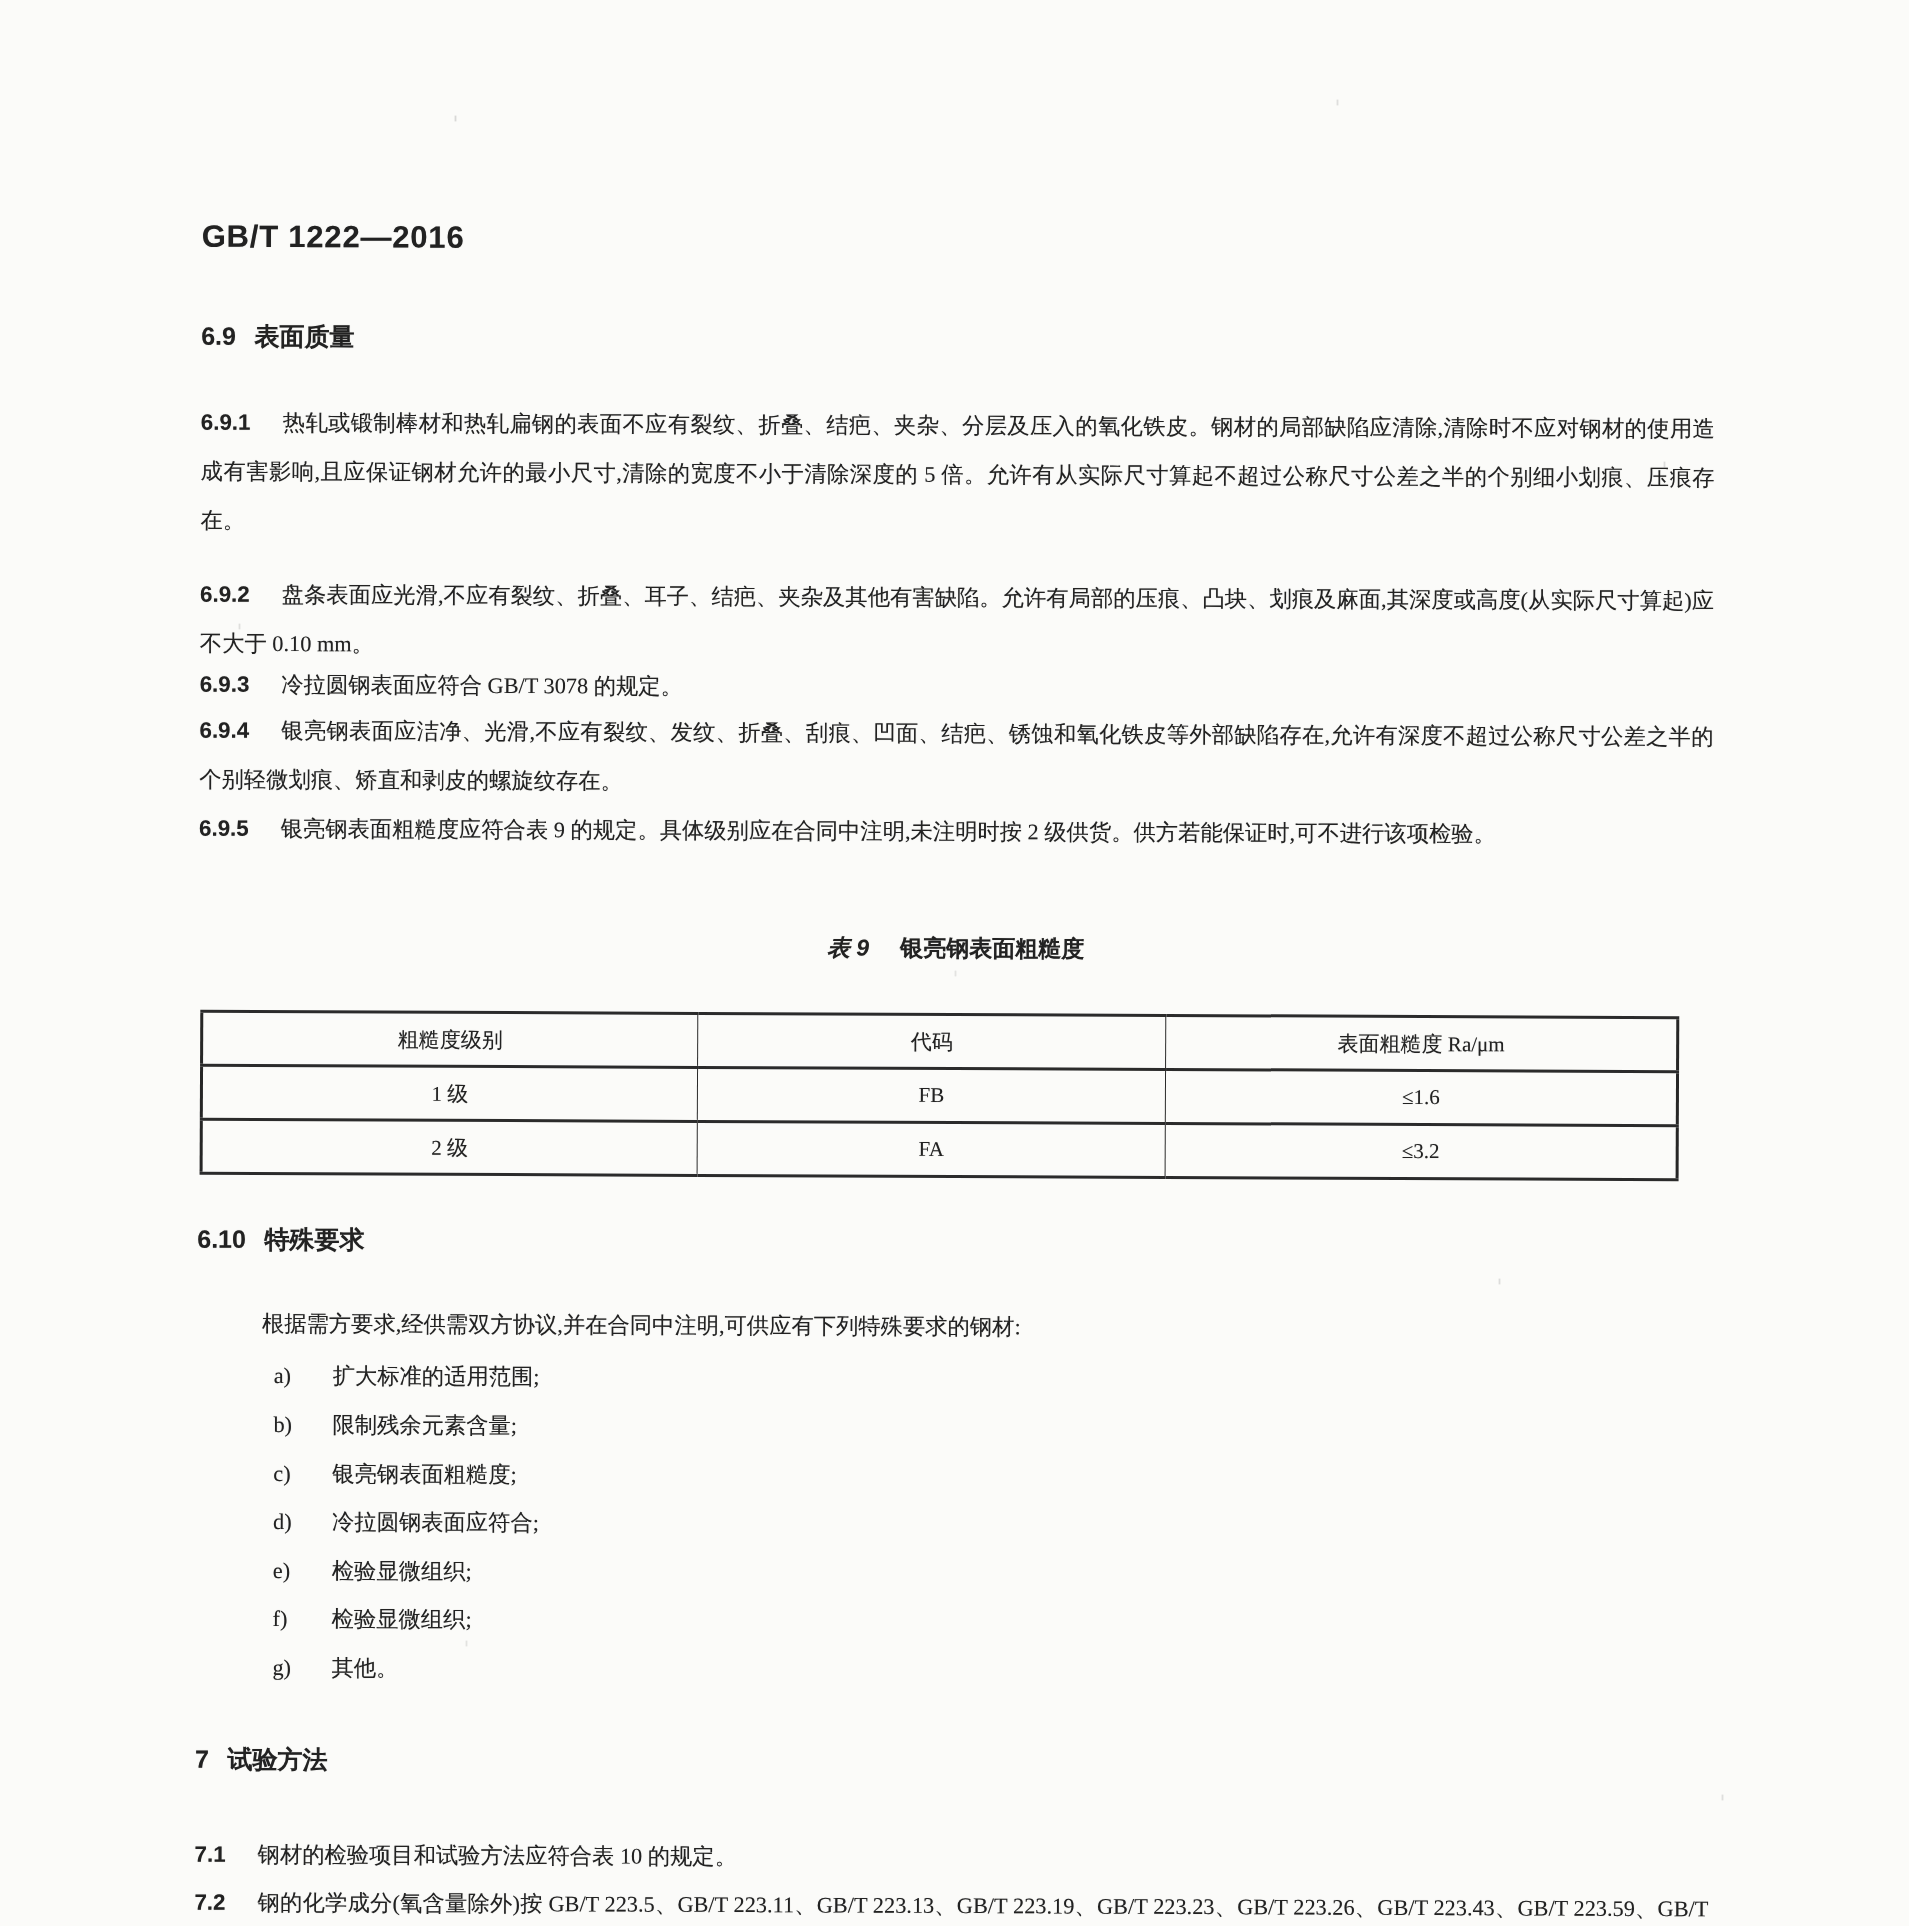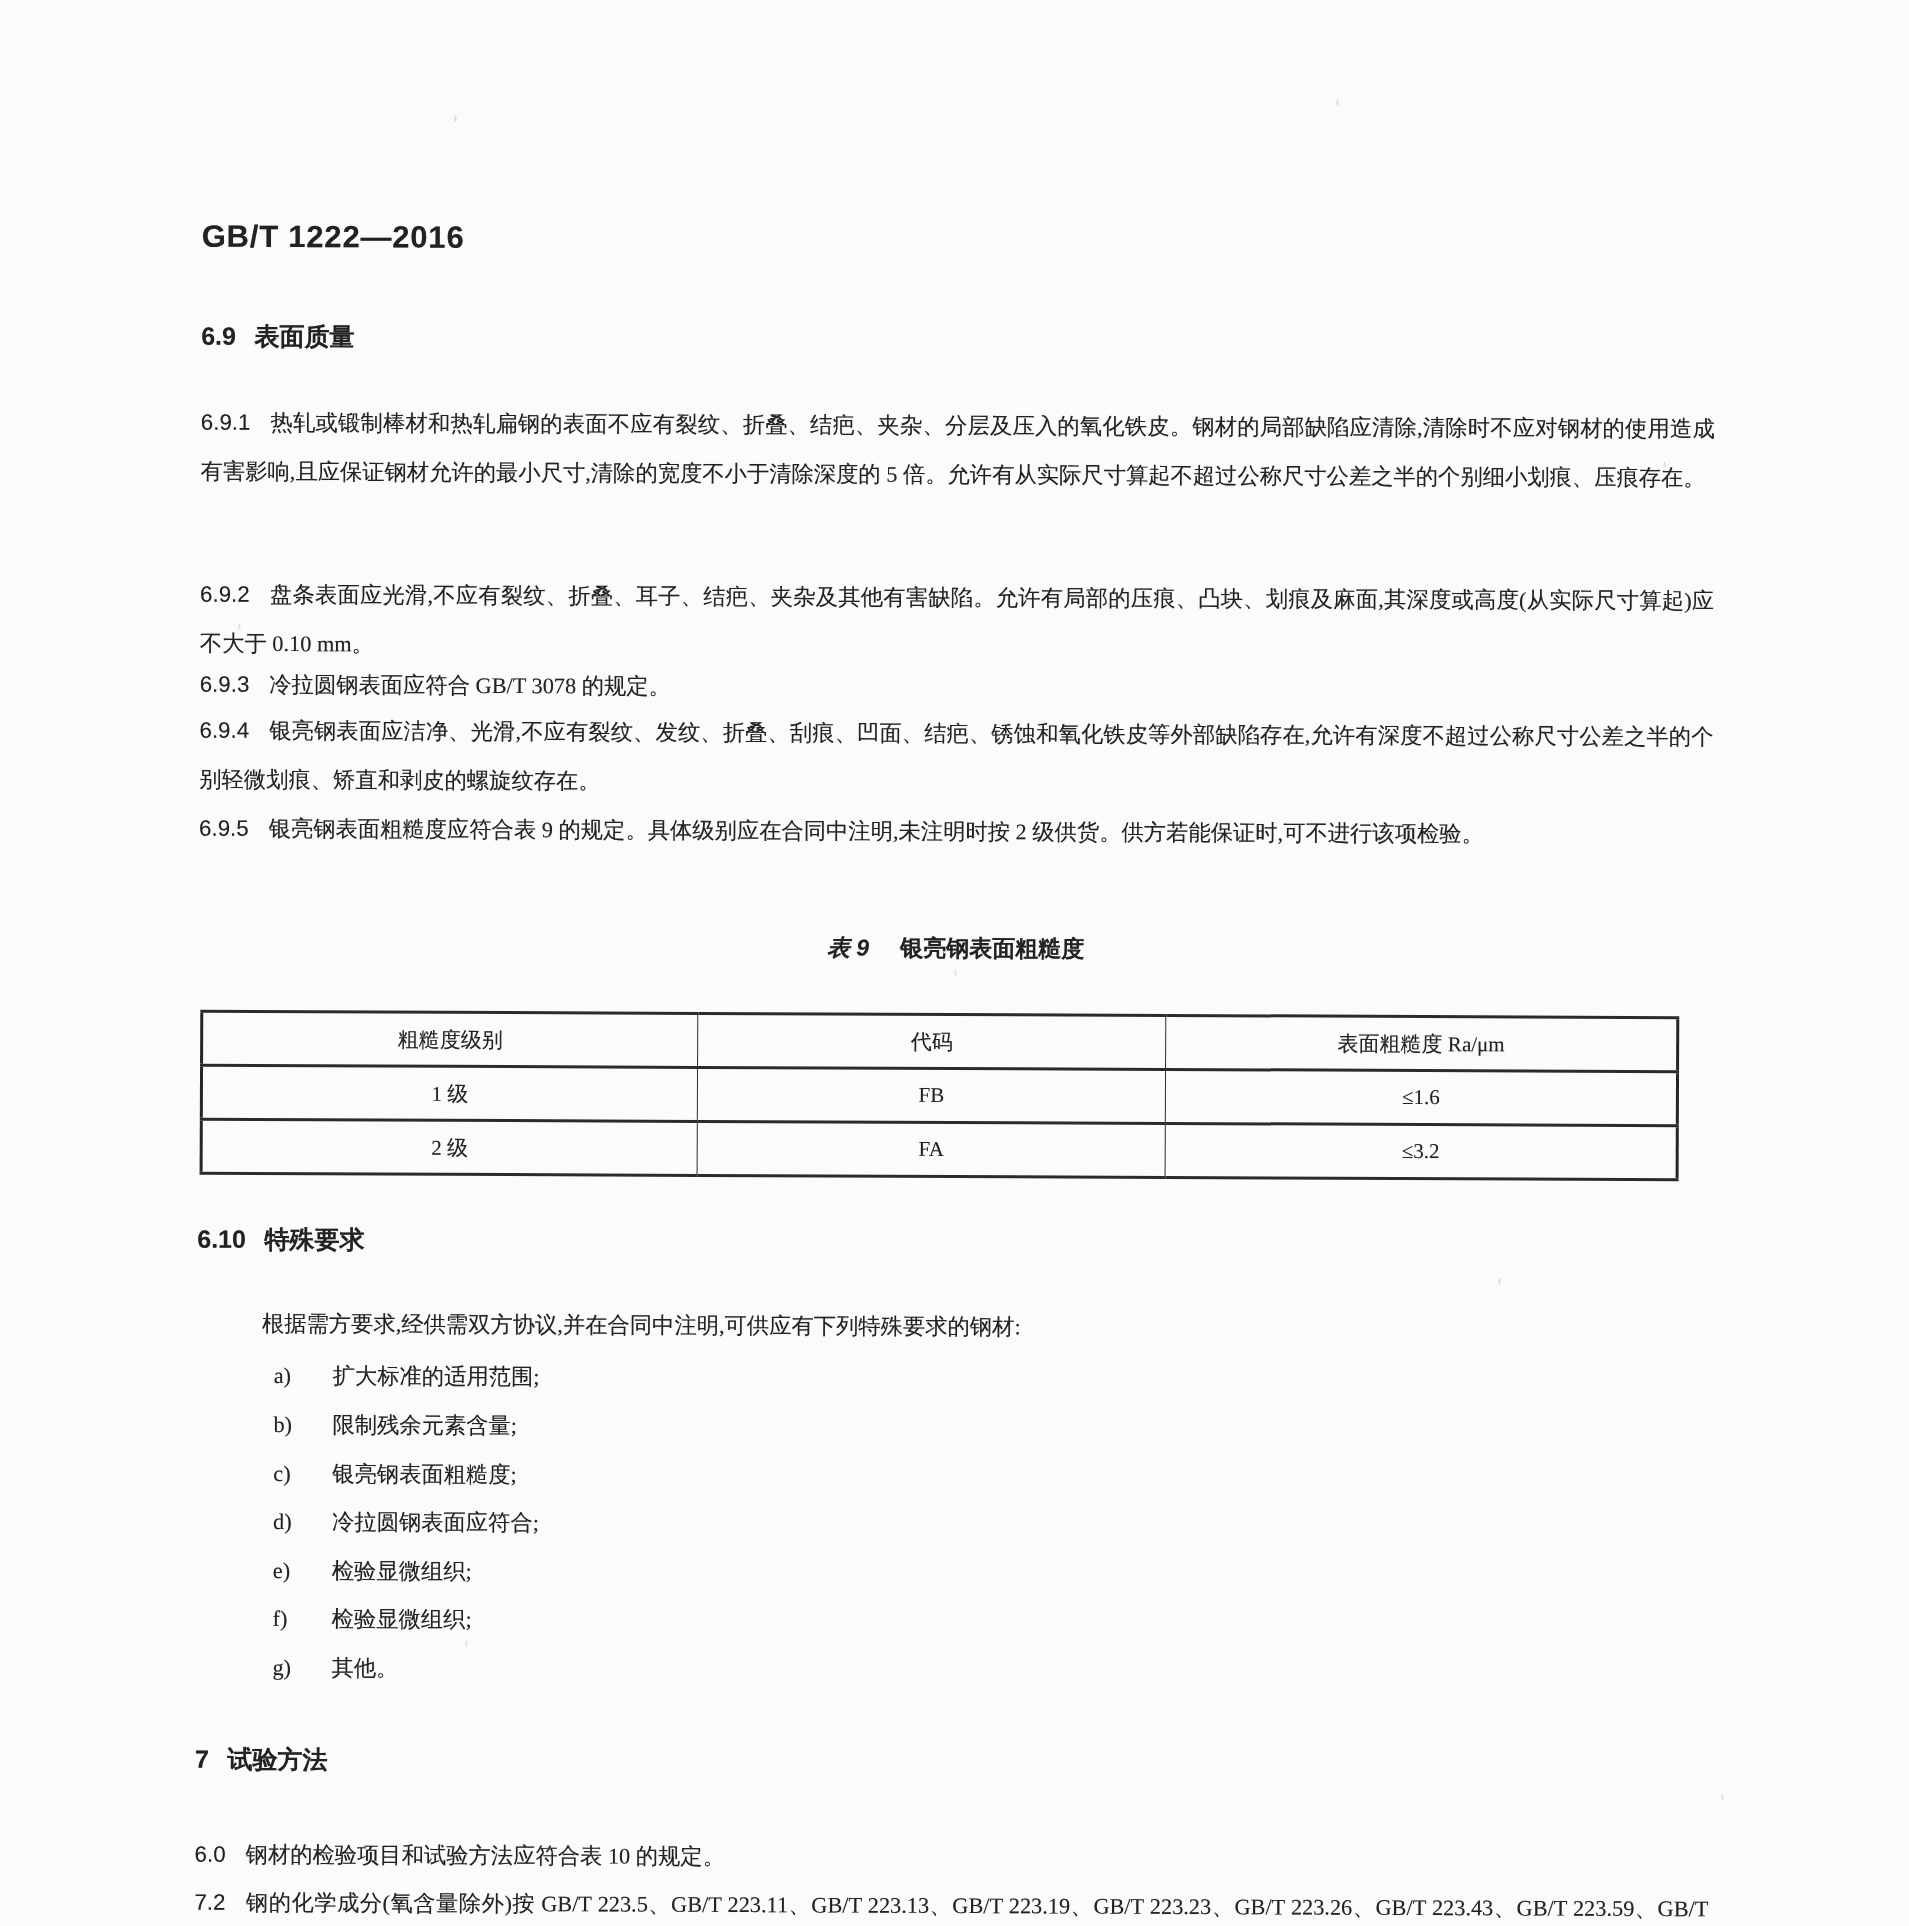--- a/index.html
+++ b/index.html
@@ -8,21 +8,21 @@
     width:1910px;height:2702px;
     background:#fbfbf9;
     overflow:hidden;
     font-family:"Liberation Serif","DejaVu Serif",serif;
     color:#222;
     text-shadow:0 0 0.8px rgba(30,30,30,.35);
   }
   .tilt{position:absolute;inset:0;transform:rotate(0.25deg);transform-origin:50% 40%;}
   .blk{position:absolute;left:198px;width:1514px;}
   .body-text{font-size:22.3px;line-height:49px;text-align:justify;text-justify:inter-ideograph;}
-  .cnum{font-family:"Liberation Sans","DejaVu Sans",sans-serif;font-weight:normal;margin-right:20px;}
+  .cnum{font-family:"Liberation Sans","DejaVu Sans",sans-serif;font-weight:bold;margin-right:32px;}
   .std-code{font-family:"Liberation Sans","DejaVu Sans",sans-serif;font-weight:bold;font-size:31px;letter-spacing:0.8px;}
   .h-sec{font-family:"Liberation Sans","DejaVu Sans",sans-serif;font-weight:bold;font-size:25px;}
   .h-sec .num{margin-right:18.5px;text-align:right;}
   .caption{font-family:"Liberation Sans","DejaVu Sans",sans-serif;font-weight:bold;font-size:23px;text-align:center;}
   .caption .cap-label{margin-right:31px;font-style:italic;}
   .intro-indent{text-indent:65px;}
   .list-item{position:absolute;left:198px;width:1514px;font-size:22.3px;line-height:49px;}
   .list-item .li-label{display:inline-block;width:59px;padding-left:77px;font-family:"Liberation Serif",serif;}
   .std-table{position:absolute;border-collapse:collapse;table-layout:fixed;
     font-size:21px;text-align:center;
@@ -133,21 +133,21 @@
     </div>
     <div class="list-item" style="top:1646px;">
       <span class="li-label">g)</span><span>其他。</span>
     </div>
 
     <div class="blk h-sec" style="top:1746px;">
       <span class="num">7</span><span>试验方法</span>
     </div>
 
     <div class="blk body-text" style="top:1833px;">
-      <span class="cnum">6.0</span><span>钢材的检验项目和试验方法应符合表 10 的规定。</span>
+      <span class="cnum">7.1</span><span>钢材的检验项目和试验方法应符合表 10 的规定。</span>
     </div>
 
     <div class="blk body-text" style="top:1881px;">
       <span class="cnum">7.2</span><span>钢的化学成分(氧含量除外)按 GB/T 223.5、GB/T 223.11、GB/T 223.13、GB/T 223.19、GB/T 223.23、GB/T 223.26、GB/T 223.43、GB/T 223.59、GB/T 223.60、GB/T 223.64、GB/T 223.72、GB/T 223.75、GB/T 223.76、GB/T 223.86、GB/T 4336、GB/T 20123 或通用的试验方法进行分析,但仲裁时应按 GB/T 223.5、GB/T 223.11、GB/T 223.13、GB/T 223.19、GB/T 223.23、GB/T 223.26、GB/T 223.59、GB/T 223.60、GB/T 223.64、GB/T 223.75、GB/T 223.76、GB/T 223.86 中的规定执行。</span>
     </div>
 
   </div>
 
 </div>
 

